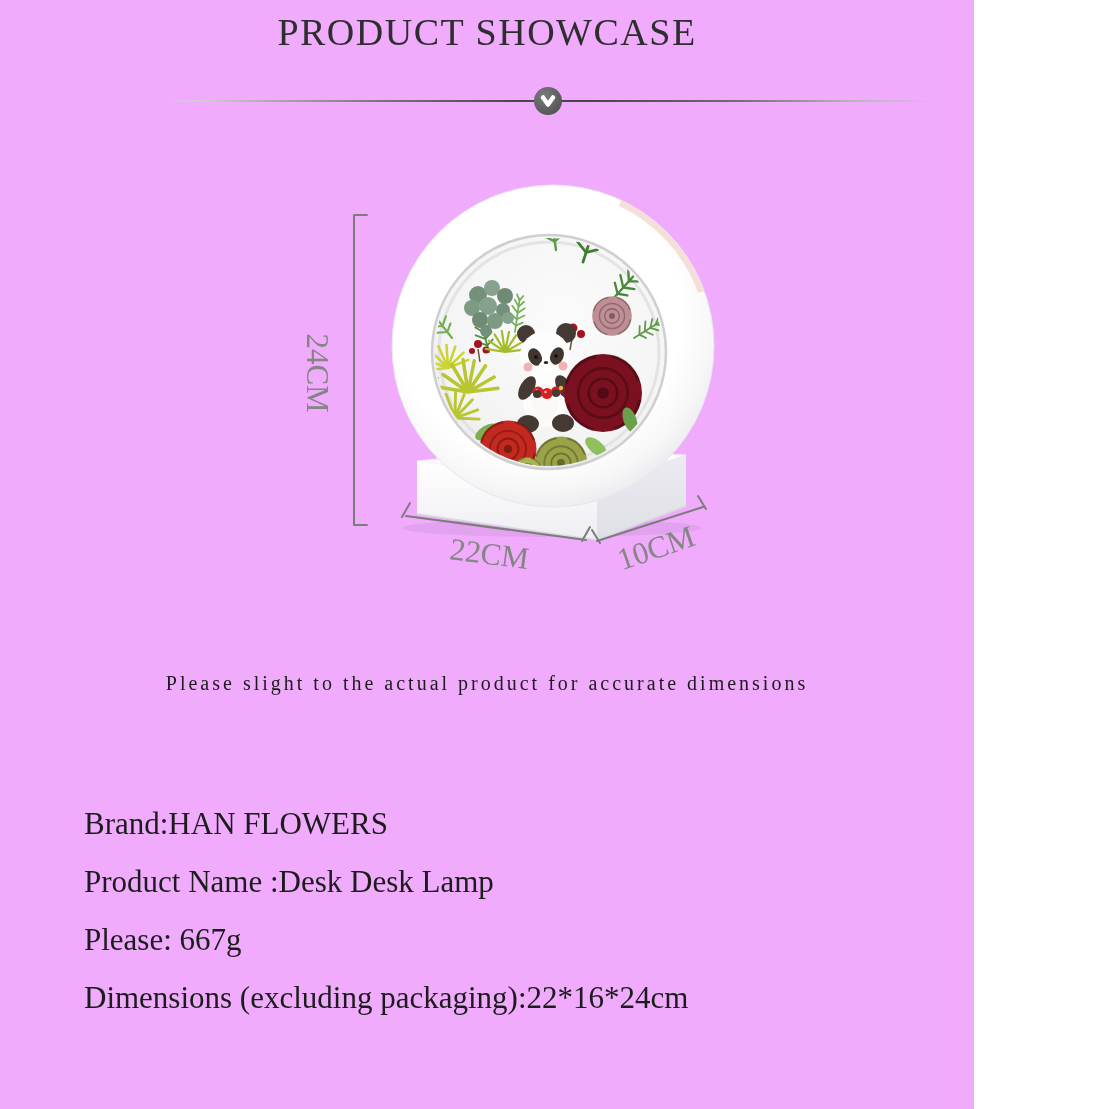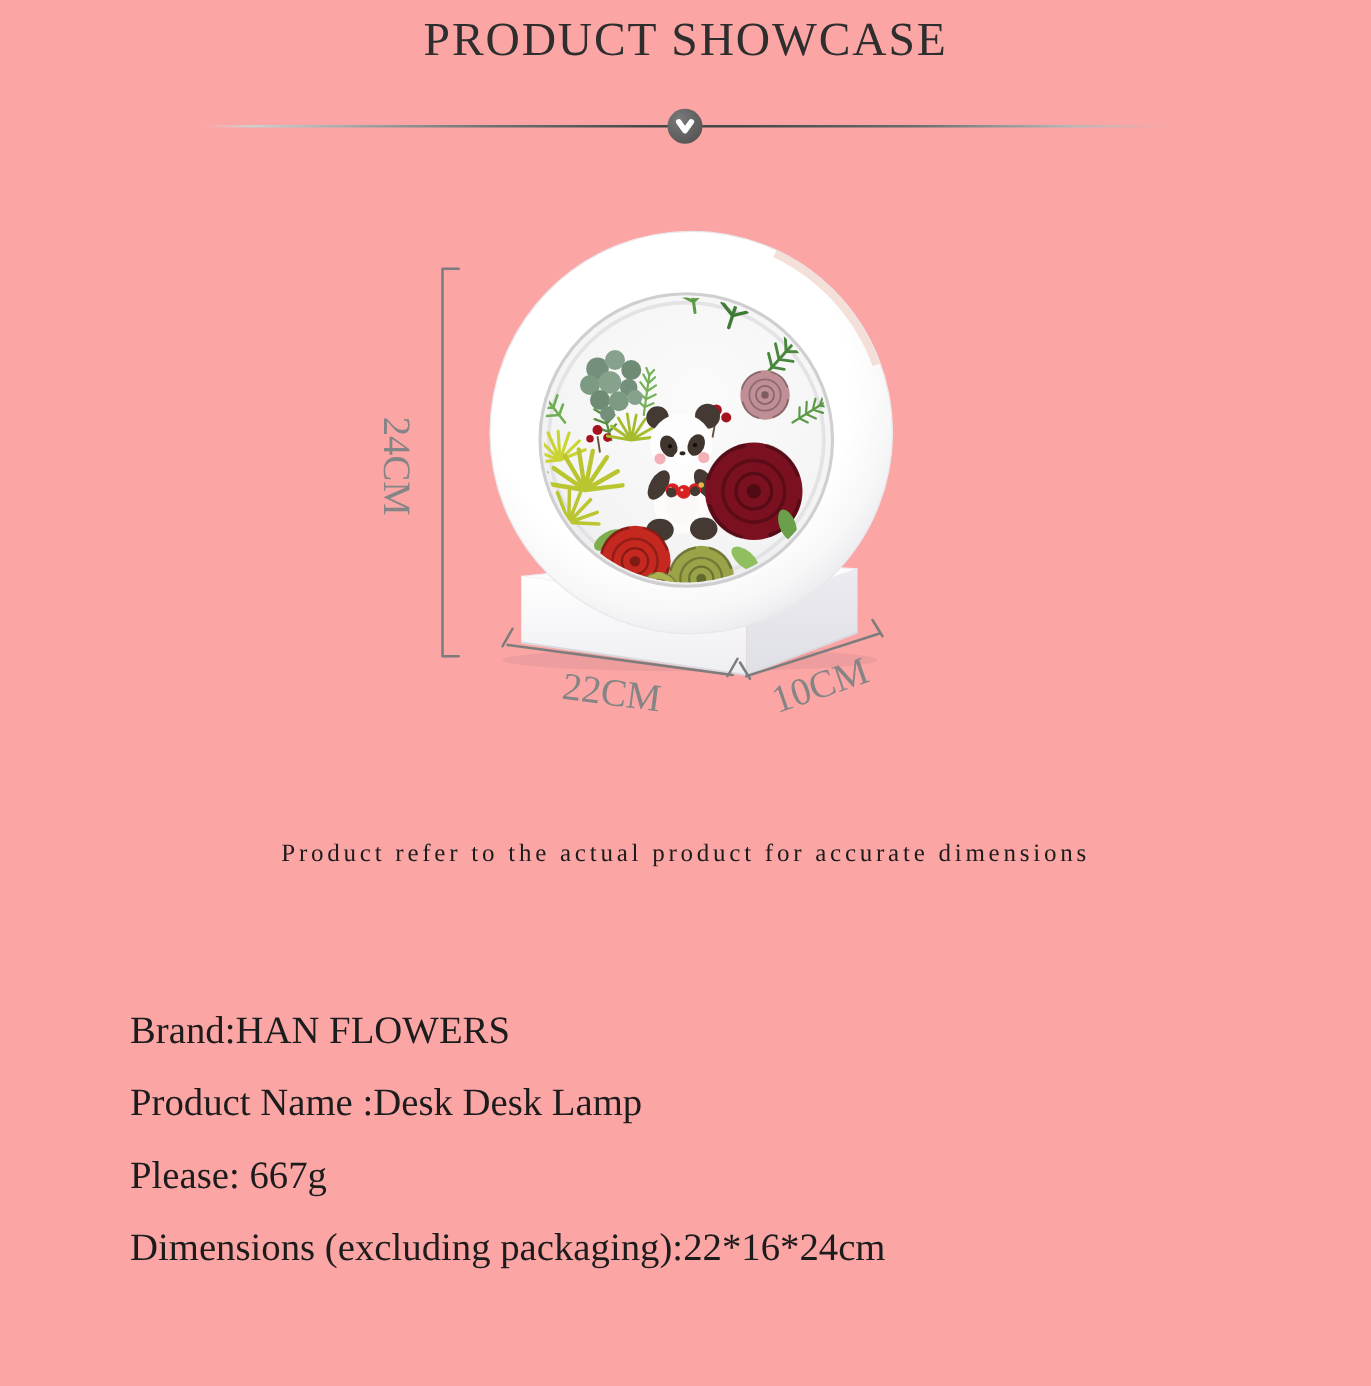--- a/index.html
+++ b/index.html
@@ -1,16 +1,16 @@
 <!DOCTYPE html>
 <html><head>
 <meta charset="utf-8">
 <style>
   html,body{margin:0;padding:0;background:#fff;}
-  .page{position:relative;width:1097px;height:1109px;background:#fca5a5;overflow:hidden;
+  .page{position:relative;width:974px;height:1109px;background:#f0abfc;overflow:hidden;
         font-family:"Liberation Serif","DejaVu Serif",serif;color:#1c1c1c;}
 
   
   .title{position:absolute;top:10px;left:0;width:100%;margin:0;text-align:center;
          font-size:38px;font-weight:400;letter-spacing:1.5px;color:#2e2e2e;}
 
   
   .divider-line{position:absolute;top:100px;left:163px;width:772px;height:2px;
     background:linear-gradient(90deg,rgba(180,180,180,0) 0%,#cfcfcf 5%,#767676 28%,
       #474747 46%,#474747 56%,#6d6d6d 74%,#b9b9b9 90%,rgba(200,200,200,0) 100%);}
@@ -21,21 +21,21 @@
   
   .figure{position:absolute;left:0;top:0;width:1097px;height:780px;}
   .dim{stroke:#7c7c7c;stroke-width:2;fill:none;stroke-linecap:round;}
   .dim-label{fill:#858585;font-size:31px;font-family:"Liberation Serif","DejaVu Serif",serif;}
 
   
   .disclaimer{position:absolute;top:672px;left:0;width:100%;text-align:center;}
   .disclaimer p{margin:0;font-size:20px;line-height:22px;letter-spacing:3px;color:#1c1c1c;}
 
   
-  .specs{position:absolute;left:104px;top:795px;}
+  .specs{position:absolute;left:84px;top:795px;}
   .spec-row{height:58px;line-height:58px;font-size:31px;color:#1c1c1c;white-space:pre;}
 </style>
 </head>
 <body>
 
 <div class="page">
 
   <h1 class="title">PRODUCT SHOWCASE</h1>
 
   <div class="divider-line"></div>
@@ -207,21 +207,21 @@
     </g>
     <text class="dim-label" x="489" y="557" text-anchor="middle" dominant-baseline="middle" transform="rotate(7.5 489 557)">22CM</text>
 
     <g>
       <path class="dim" d="M597,541 L703,507 M592,530 L600,543 M698,496 L706,509"></path>
     </g>
     <text class="dim-label" x="657" y="551" text-anchor="middle" dominant-baseline="middle" transform="rotate(-19 657 551)">10CM</text>
   </svg>
 
   <div class="disclaimer">
-    <p>Product refer to the actual product for accurate dimensions</p>
+    <p>Please slight to the actual product for accurate dimensions</p>
   </div>
 
   <div class="specs">
     <div class="spec-row">Brand:HAN FLOWERS</div>
     <div class="spec-row">Product Name :Desk Desk Lamp</div>
     <div class="spec-row">Please: 667g</div>
     <div class="spec-row">Dimensions (excluding packaging):22*16*24cm</div>
   </div>
 
 </div>

